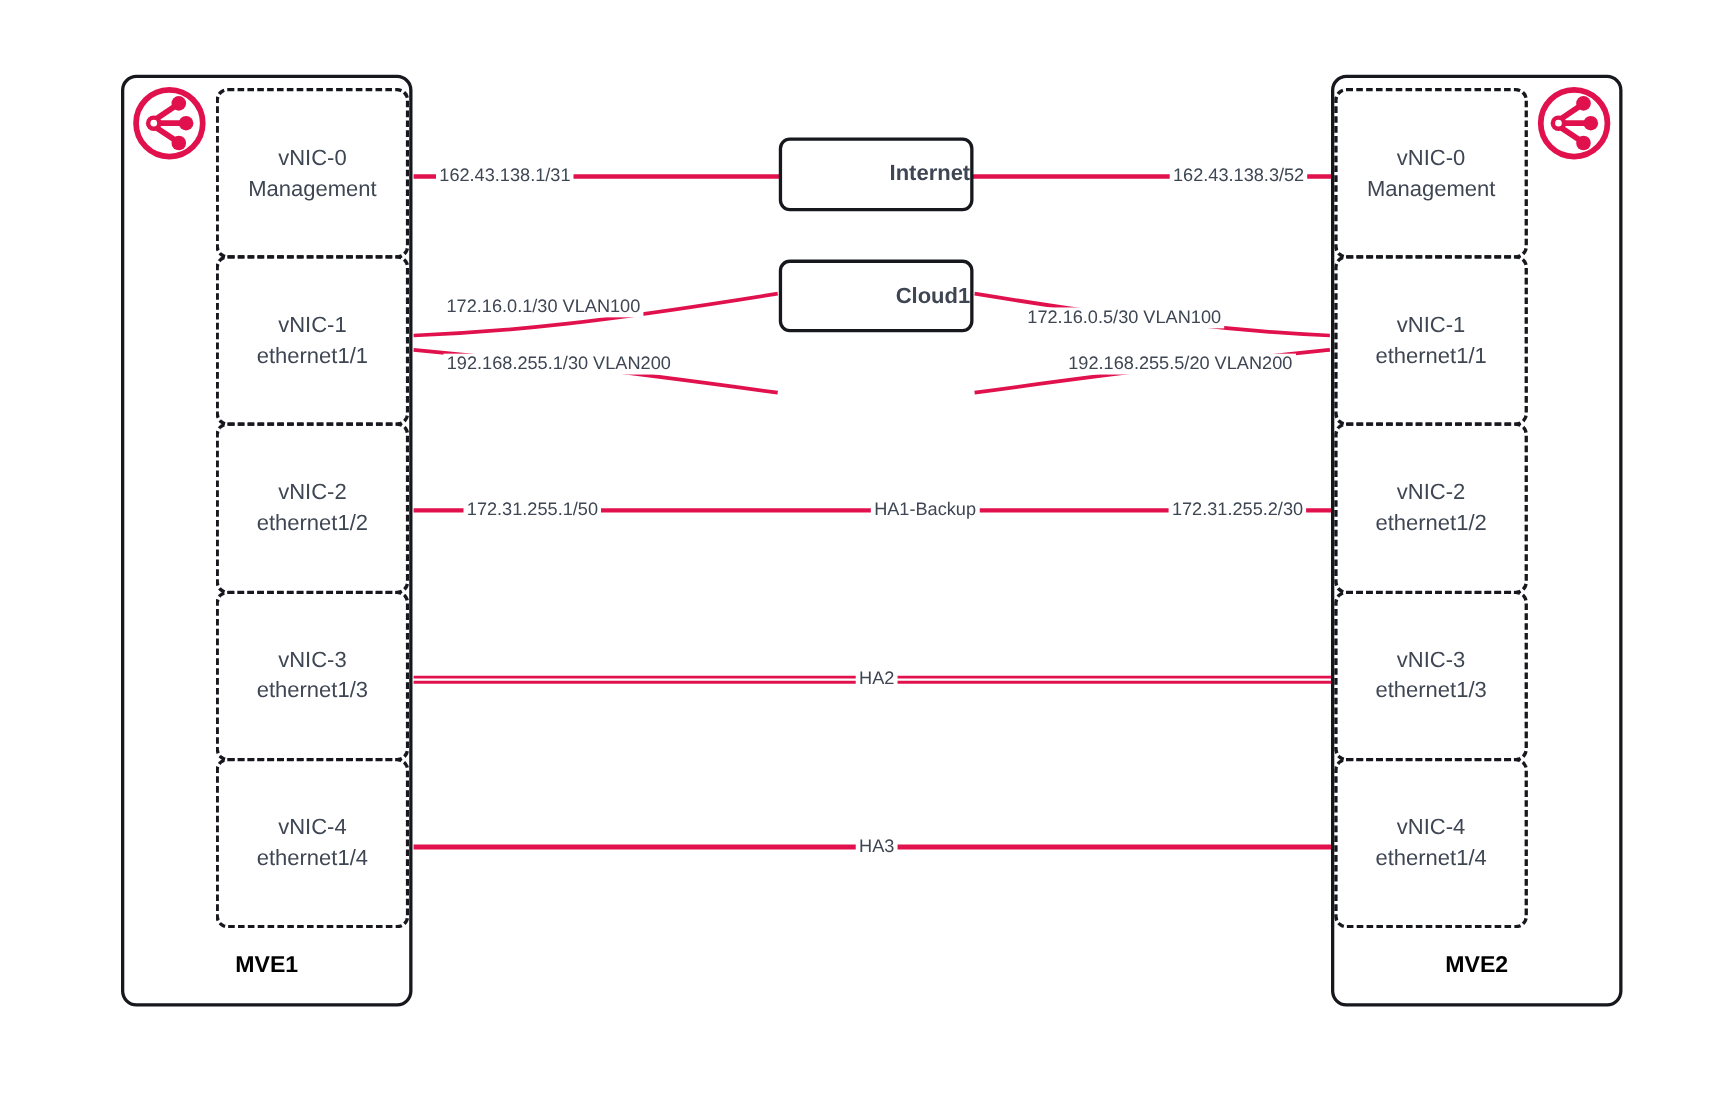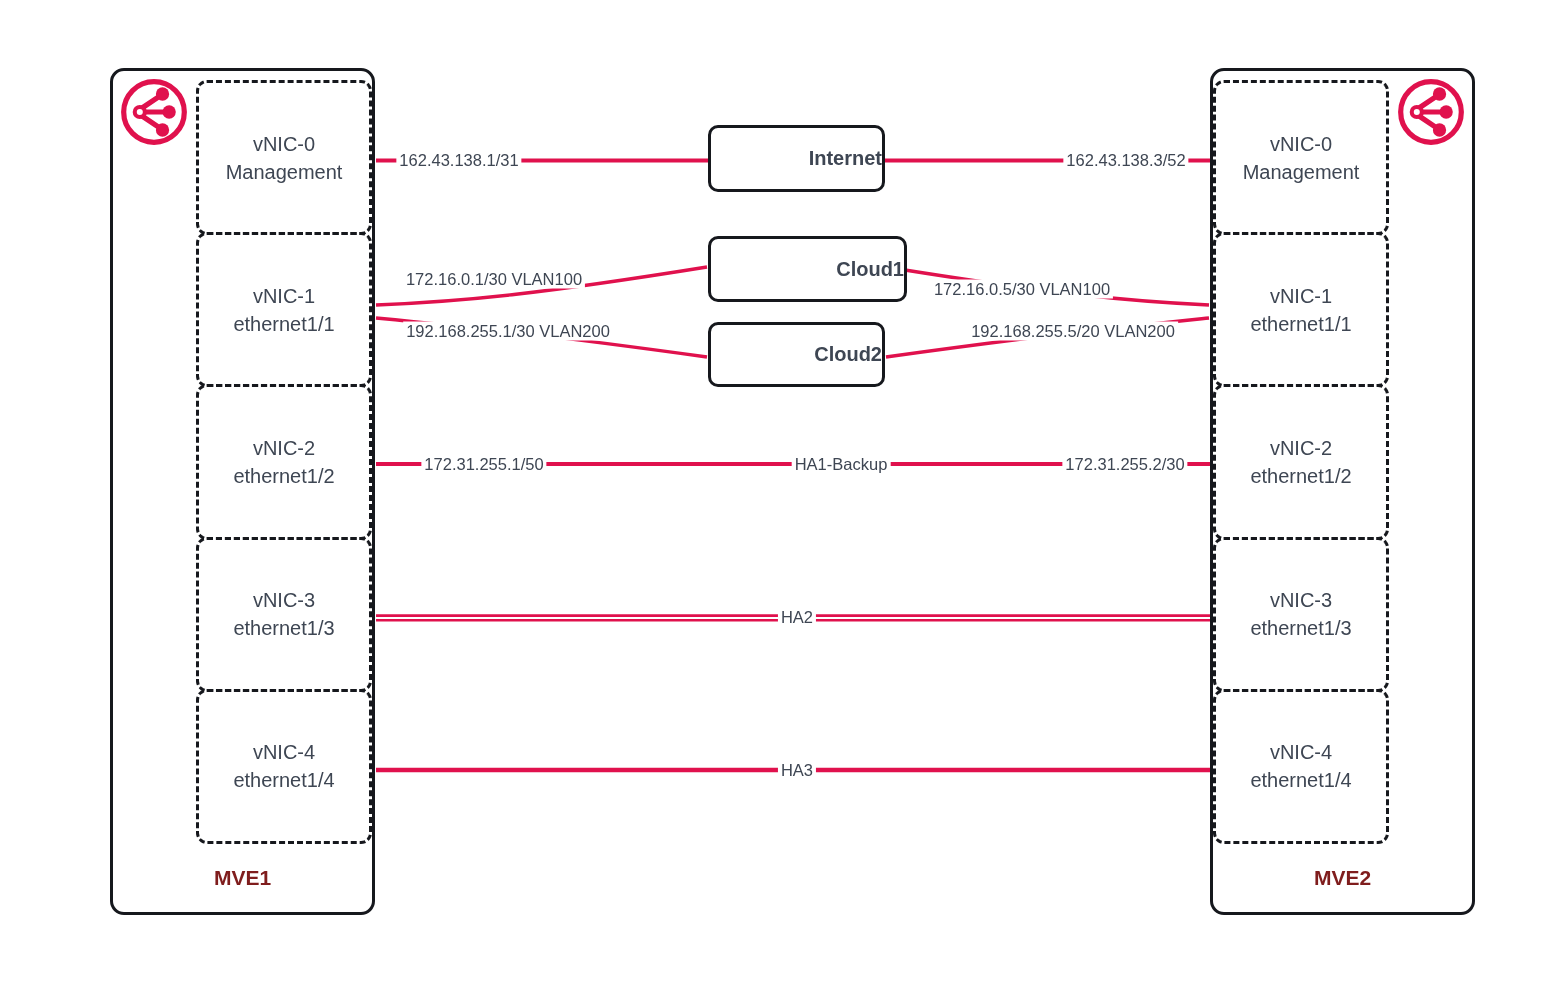--- a/index.html
+++ b/index.html
@@ -19,29 +19,29 @@
   .vnic-col{position:absolute; top:9px; height:764px; width:176px; display:flex; flex-direction:column;}
   .mve1 .vnic-col{right:0;} .mve2 .vnic-col{left:0;}
   .vnic{
     flex:1; border:3px dashed #16181d; border-radius:11px; margin-top:-3px;
     display:flex; flex-direction:column; align-items:center; justify-content:center;
     font-size:20px; line-height:28px; color:#3e4653; text-align:center; box-sizing:border-box;
   }
   .vnic:first-child{margin-top:0;}
   .dev-label{
     position:absolute; bottom:22px; left:0; right:0; text-align:center;
-    font-size:21px; font-weight:bold; color:#7f1d1d;
+    font-size:21px; font-weight:bold; color:#000000;
   }
   .node{
     position:absolute; background:#ffffff; border:3px solid #16181d; border-radius:10px;
     display:flex; align-items:center; justify-content:flex-end;
     font-size:20px; font-weight:bold; color:#3e4653; box-sizing:border-box;
   }
   .node-internet{left:708px; top:125px; width:177px; height:67px;}
-  .node-cloud1 {left:708px; top:236px; width:199px; height:66px;}
+  .node-cloud1 {left:708px; top:236px; width:177px; height:66px;}
   .node-cloud2 {left:708px; top:322px; width:177px; height:65px;}
   .edge-label{
     position:absolute; transform:translate(-50%,-50%);
     background:#ffffff; padding:0 3px; white-space:nowrap;
     font-size:16.5px; font-weight:normal; color:#3e4653;
   }
 </style>
 </head>
 <body>
 
@@ -138,23 +138,20 @@
     </div>
     <div class="dev-label">MVE2</div>
   </div>
 
   <div class="node node-internet">
     <span>Internet</span>
   </div>
   <div class="node node-cloud1">
     <span>Cloud1</span>
   </div>
-  <div class="node node-cloud2">
-    <span>Cloud2</span>
-  </div>
 
   <div class="edge-label" style="left:459px; top:160px;">162.43.138.1/31</div>
   <div class="edge-label" style="left:1126px; top:160px;">162.43.138.3/52</div>
 
   <div class="edge-label" style="left:494px; top:279px;">172.16.0.1/30 VLAN100</div>
   <div class="edge-label" style="left:1022px; top:289px;">172.16.0.5/30 VLAN100</div>
 
   <div class="edge-label" style="left:508px; top:331px;">192.168.255.1/30 VLAN200</div>
   <div class="edge-label" style="left:1073px; top:331px;">192.168.255.5/20 VLAN200</div>
 

